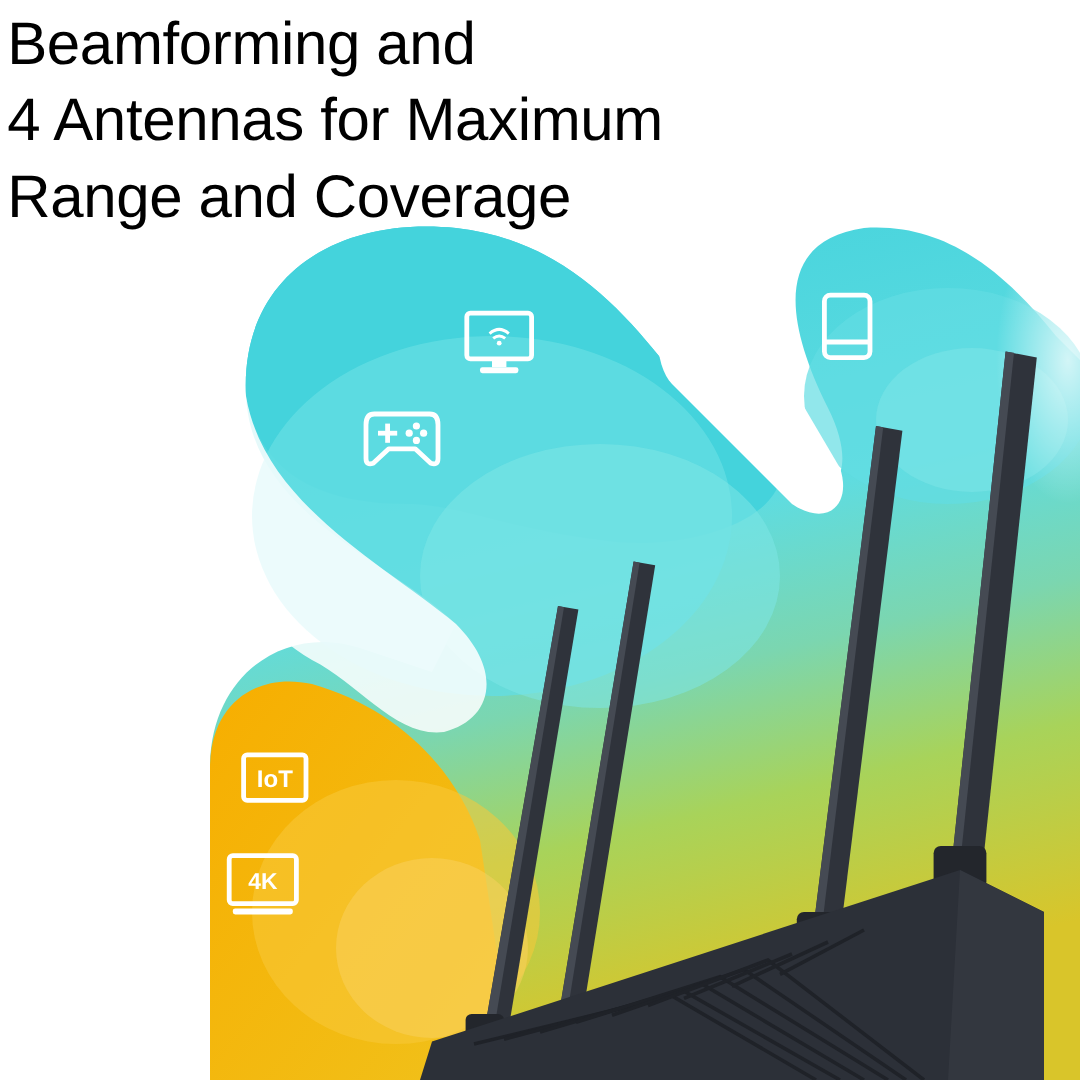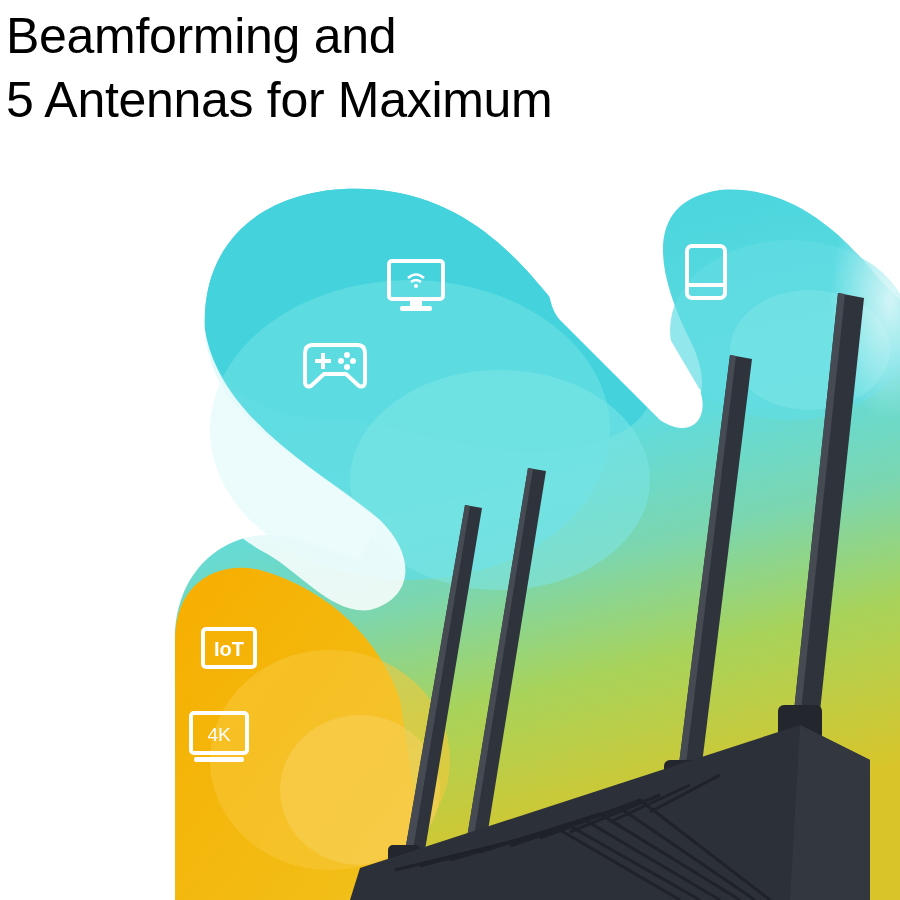--- a/index.html
+++ b/index.html
@@ -82,21 +82,22 @@
         <path d="M 540 838 L 640 800 L 770 900"></path>
         <path d="M 570 832 L 660 795"></path>
         <path d="M 610 822 L 690 785"></path>
         <path d="M 650 812 L 720 775"></path>
       </g>
     </g>
   </svg>
 
   <div class="headline">
     <div>Beamforming and</div>
-    <div>5 Antennas for Maximum</div>
+    <div>4 Antennas for Maximum</div>
+    <div>Range and Coverage</div>
   </div>
 
 
   <div class="icon" style="left:386px;top:258px;width:60px;height:56px;">
     <svg width="60" height="56" viewBox="0 0 60 56">
       <rect x="3" y="3" width="54" height="38" rx="3" fill="none" stroke="#fff" stroke-width="4"></rect>
       <path d="M22 20 Q30 13 38 20" fill="none" stroke="#fff" stroke-width="2.5"></path>
       <path d="M25 24 Q30 20 35 24" fill="none" stroke="#fff" stroke-width="2.5"></path>
       <circle cx="30" cy="28" r="2" fill="#fff"></circle>
       <rect x="24" y="41" width="12" height="7" fill="#fff"></rect>
@@ -123,21 +124,21 @@
     </svg>
   </div>
 
   <div class="icon" style="left:200px;top:626px;width:58px;height:46px;text-decoration:underline;">
     <svg width="58" height="46" viewBox="0 0 58 46">
       <rect x="3" y="3" width="52" height="38" rx="3" fill="none" stroke="#fff" stroke-width="4"></rect>
       <text x="29" y="30" text-anchor="middle" font-family="Liberation Sans, sans-serif" font-weight="bold" font-size="20" fill="#fff">IoT</text>
     </svg>
   </div>
 
-  <div class="icon" style="left:188px;top:710px;width:62px;height:56px;">
+  <div class="icon" style="left:188px;top:710px;width:62px;height:56px;font-weight:bold;">
     <svg width="62" height="56" viewBox="0 0 62 56">
       <rect x="3" y="3" width="56" height="40" rx="3" fill="none" stroke="#fff" stroke-width="4"></rect>
       <text x="31" y="31" text-anchor="middle" font-family="Liberation Sans, sans-serif" font-size="19" fill="#fff">4K</text>
       <rect x="6" y="47" width="50" height="5" rx="2" fill="#fff"></rect>
     </svg>
   </div>
 
 </div>
 
 </body></html>

